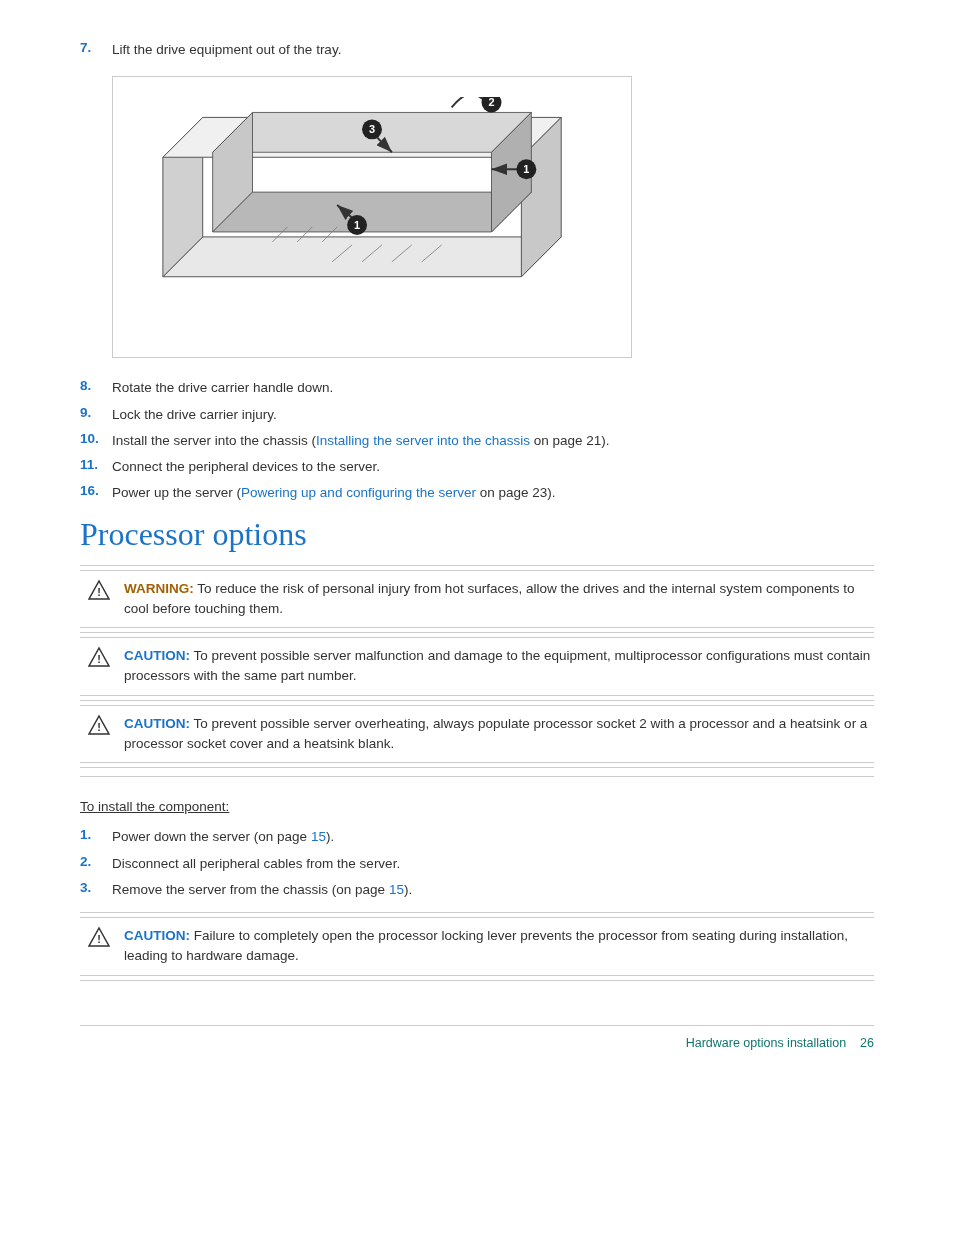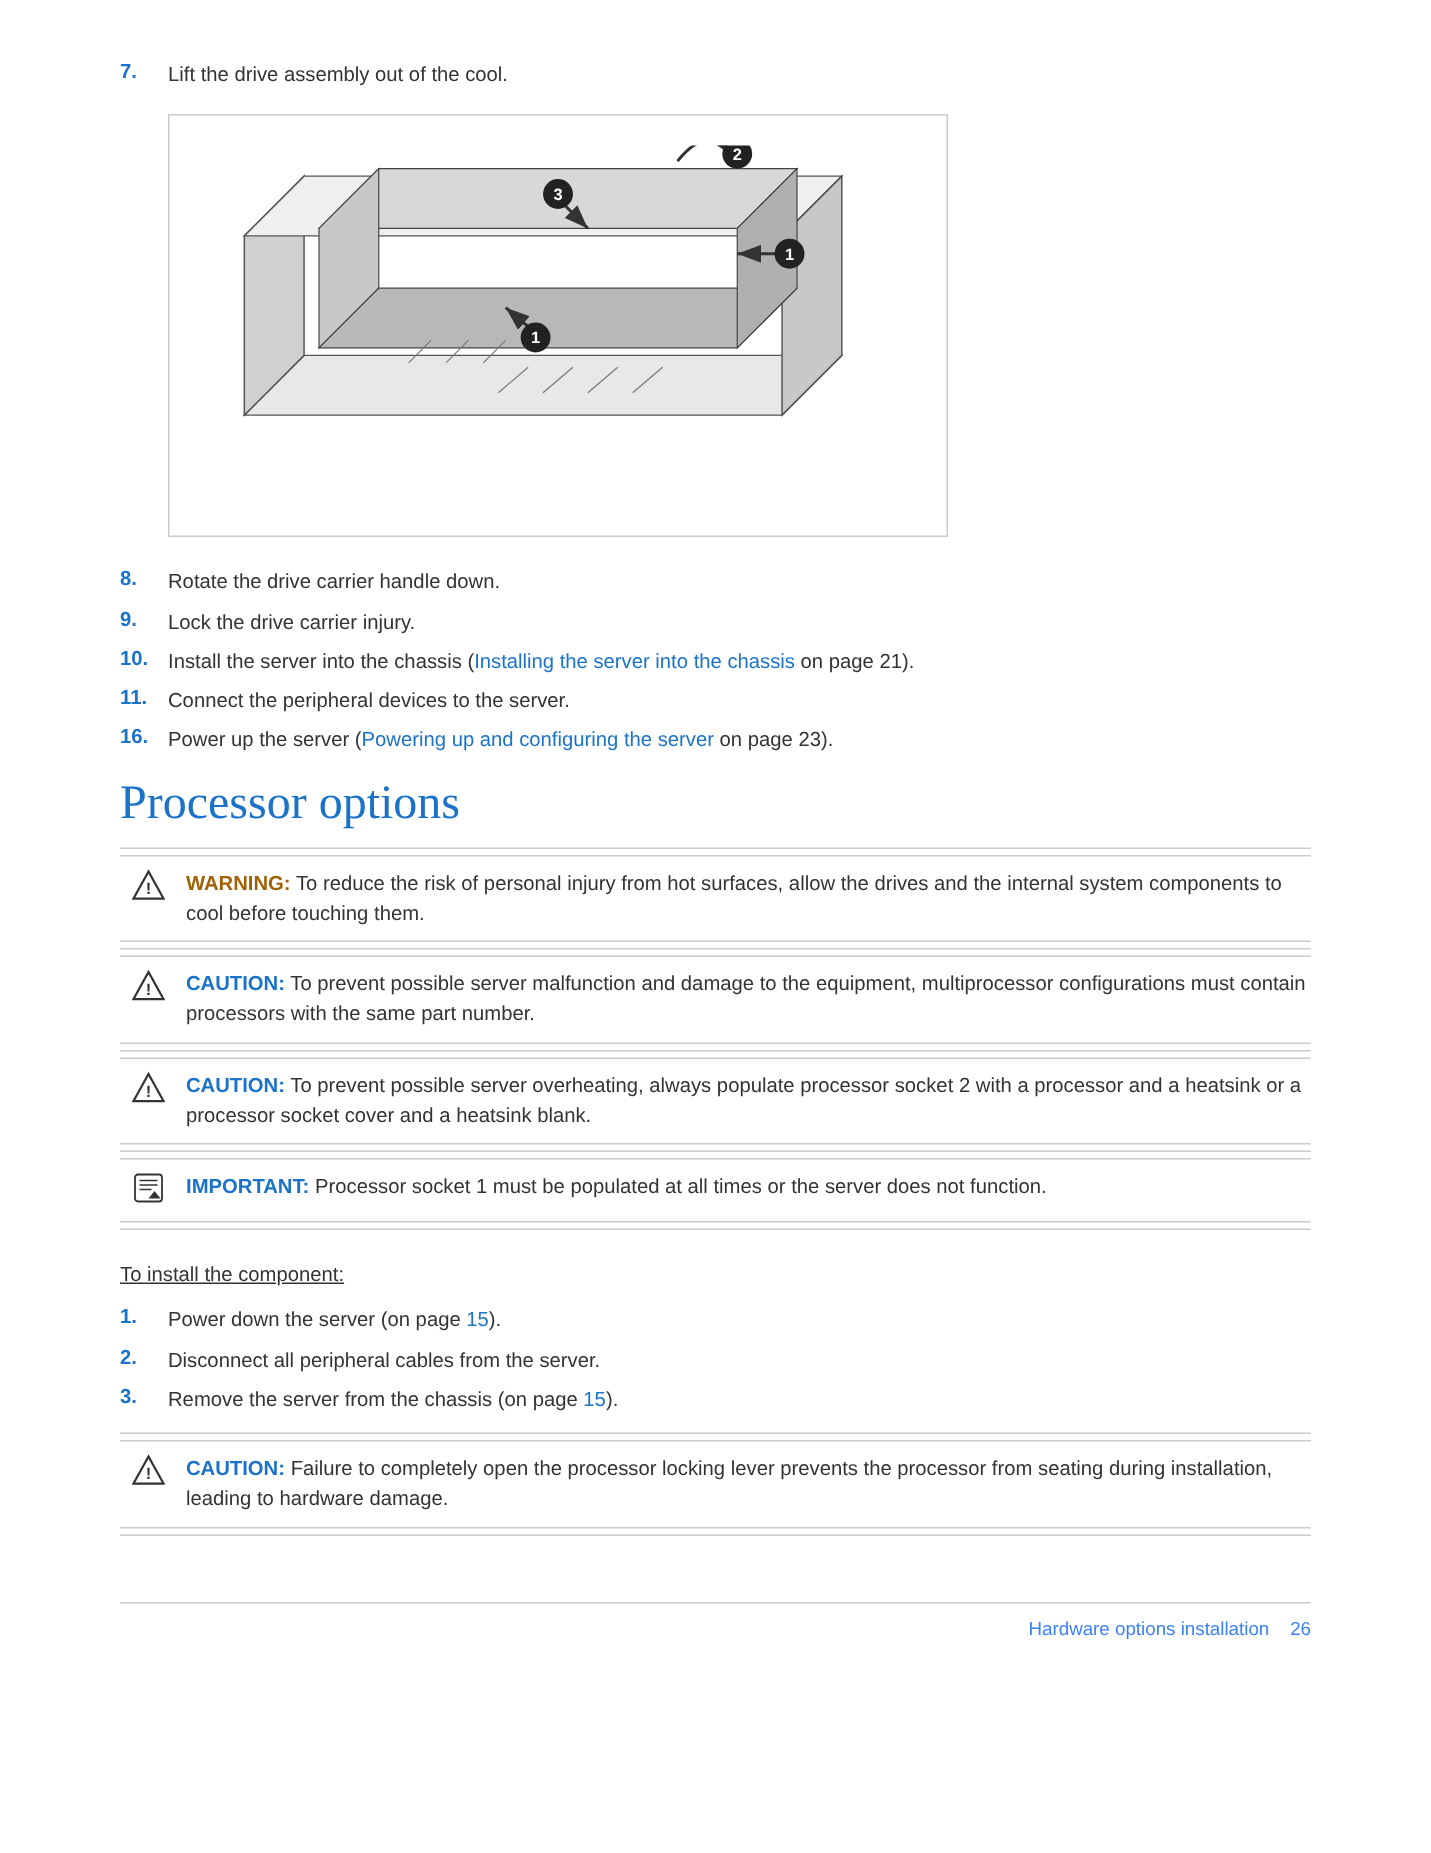--- a/index.html
+++ b/index.html
@@ -103,35 +103,35 @@
     }
 
     .footer-line {
       display: flex;
       justify-content: flex-end;
       align-items: center;
       margin-top: 40px;
       border-top: 1px solid #ccc;
       padding-top: 10px;
       font-size: 12.5px;
-      color: #3b82f6;
+      color: #0f766e;
     }
 
     .hr-divider {
       border: none;
       border-top: 1px solid #ccc;
       margin: 4px 0;
     }
   </style>
 </head>
 <body>
 
 <div class="step-item">
   <span class="step-num">7.</span>
-  <span class="step-text">Lift the drive assembly out of the cool.</span>
+  <span class="step-text">Lift the drive equipment out of the tray.</span>
 </div>
 
 <div class="diagram-container">
   <svg class="diagram-svg" viewBox="0 0 480 240" xmlns="http://www.w3.org/2000/svg">
 
     <g fill="none" stroke="#333" stroke-width="1.2">
 
       <path d="M30,180 L390,180 L430,140 L70,140 Z" fill="#e8e8e8" stroke="#555" stroke-width="1"></path>
 
       <path d="M30,60 L30,180 L70,140 L70,20 Z" fill="#d0d0d0" stroke="#555" stroke-width="1"></path>
@@ -265,35 +265,20 @@
       <span class="caution-label">CAUTION:</span>
       <span>To prevent possible server overheating, always populate processor socket 2 with a processor and a heatsink or a processor socket cover and a heatsink blank.</span>
     </td>
   </tr>
   <tr>
         <td colspan="2">
           <hr class="hr-divider">
         </td>
       </tr>
 
-  <tr class="notice-row">
-    <td class="notice-icon-cell">
-      <svg width="22" height="22" viewBox="0 0 22 22">
-        <rect x="2" y="2" width="18" height="18" rx="2" fill="none" stroke="#333" stroke-width="1.2"></rect>
-        <line x1="5" y1="6" x2="17" y2="6" stroke="#333" stroke-width="1"></line>
-        <line x1="5" y1="9" x2="17" y2="9" stroke="#333" stroke-width="1"></line>
-        <line x1="5" y1="12" x2="13" y2="12" stroke="#333" stroke-width="1"></line>
-        <polygon points="15,13 19,18 11,18" fill="#333" stroke="none"></polygon>
-      </svg>
-    </td>
-    <td class="notice-text-cell">
-      <span class="important-label">IMPORTANT:</span>
-      <span>Processor socket 1 must be populated at all times or the server does not function.</span>
-    </td>
-  </tr>
   <tr>
         <td colspan="2">
           <hr class="hr-divider">
         </td>
       </tr>
 </tbody>
   </table>
 
 <p class="to-install-text">To install the component:</p>
 

